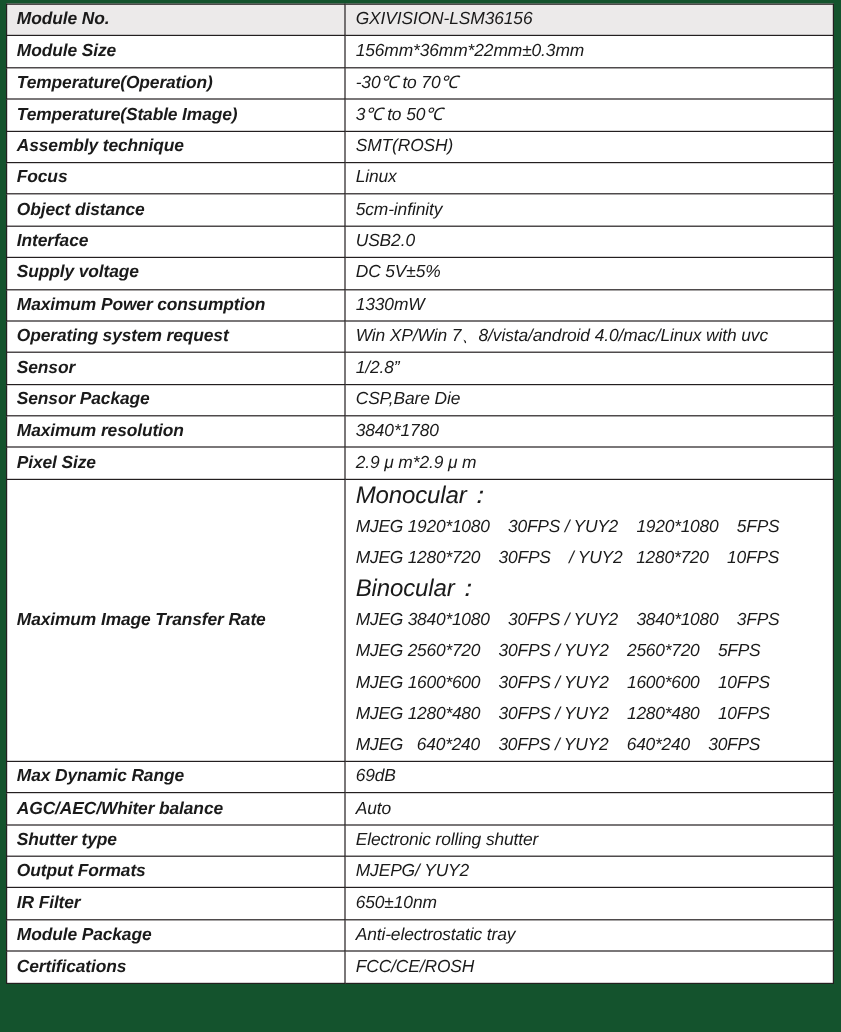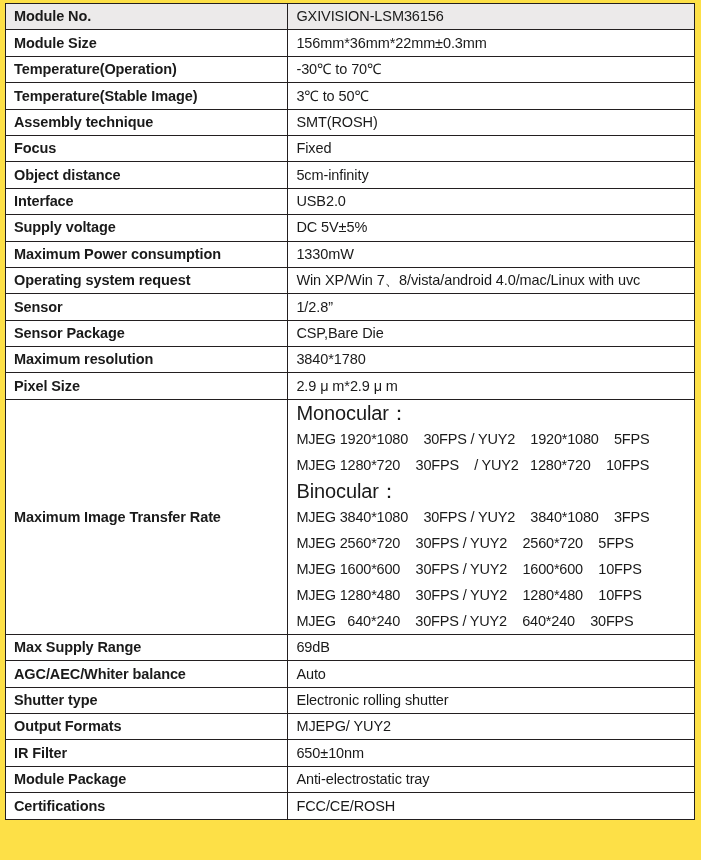--- a/index.html
+++ b/index.html
@@ -11,21 +11,22 @@
     width: 701px;
     height: 860px;
     font-family: "Liberation Sans", sans-serif;
     color: #1a1a1a;
     overflow: hidden;
   }
   #spec-sheet {
     position: relative;
     width: 701px;
     height: 860px;
-    background: #fde047;
+    background: #14532d;
+    font-style: italic;
   }
   table.spec-table {
     position: absolute;
     left: 5px;
     top: 3px;
     width: 690px;
     border-collapse: collapse;
     table-layout: fixed;
     background: #ffffff;
   }
@@ -98,21 +99,21 @@
         <tr>
           <td class="spec-label">Temperature(Stable Image)</td>
           <td class="spec-value">3℃  to 50℃</td>
         </tr>
         <tr>
           <td class="spec-label">Assembly technique</td>
           <td class="spec-value">SMT(ROSH)</td>
         </tr>
         <tr>
           <td class="spec-label">Focus</td>
-          <td class="spec-value">Fixed</td>
+          <td class="spec-value">Linux</td>
         </tr>
         <tr>
           <td class="spec-label">Object distance</td>
           <td class="spec-value">5cm-infinity</td>
         </tr>
         <tr>
           <td class="spec-label">Interface</td>
           <td class="spec-value">USB2.0</td>
         </tr>
         <tr>
@@ -156,21 +157,21 @@
             <div class="rate-line">MJEG 3840*1080    30FPS / YUY2    3840*1080    3FPS</div>
             <div class="rate-line">MJEG 2560*720    30FPS / YUY2    2560*720    5FPS</div>
             <div class="rate-line">MJEG 1600*600    30FPS / YUY2    1600*600    10FPS</div>
             <div class="rate-line">MJEG 1280*480    30FPS / YUY2    1280*480    10FPS</div>
             <div class="rate-line">MJEG   640*240    30FPS / YUY2    640*240    30FPS</div>
           </div>
         </td>
       </tr>
 
     <tr>
-          <td class="spec-label">Max Supply Range</td>
+          <td class="spec-label">Max Dynamic Range</td>
           <td class="spec-value">69dB</td>
         </tr>
         <tr>
           <td class="spec-label">AGC/AEC/Whiter balance</td>
           <td class="spec-value">Auto</td>
         </tr>
         <tr>
           <td class="spec-label">Shutter type</td>
           <td class="spec-value">Electronic rolling shutter</td>
         </tr>

